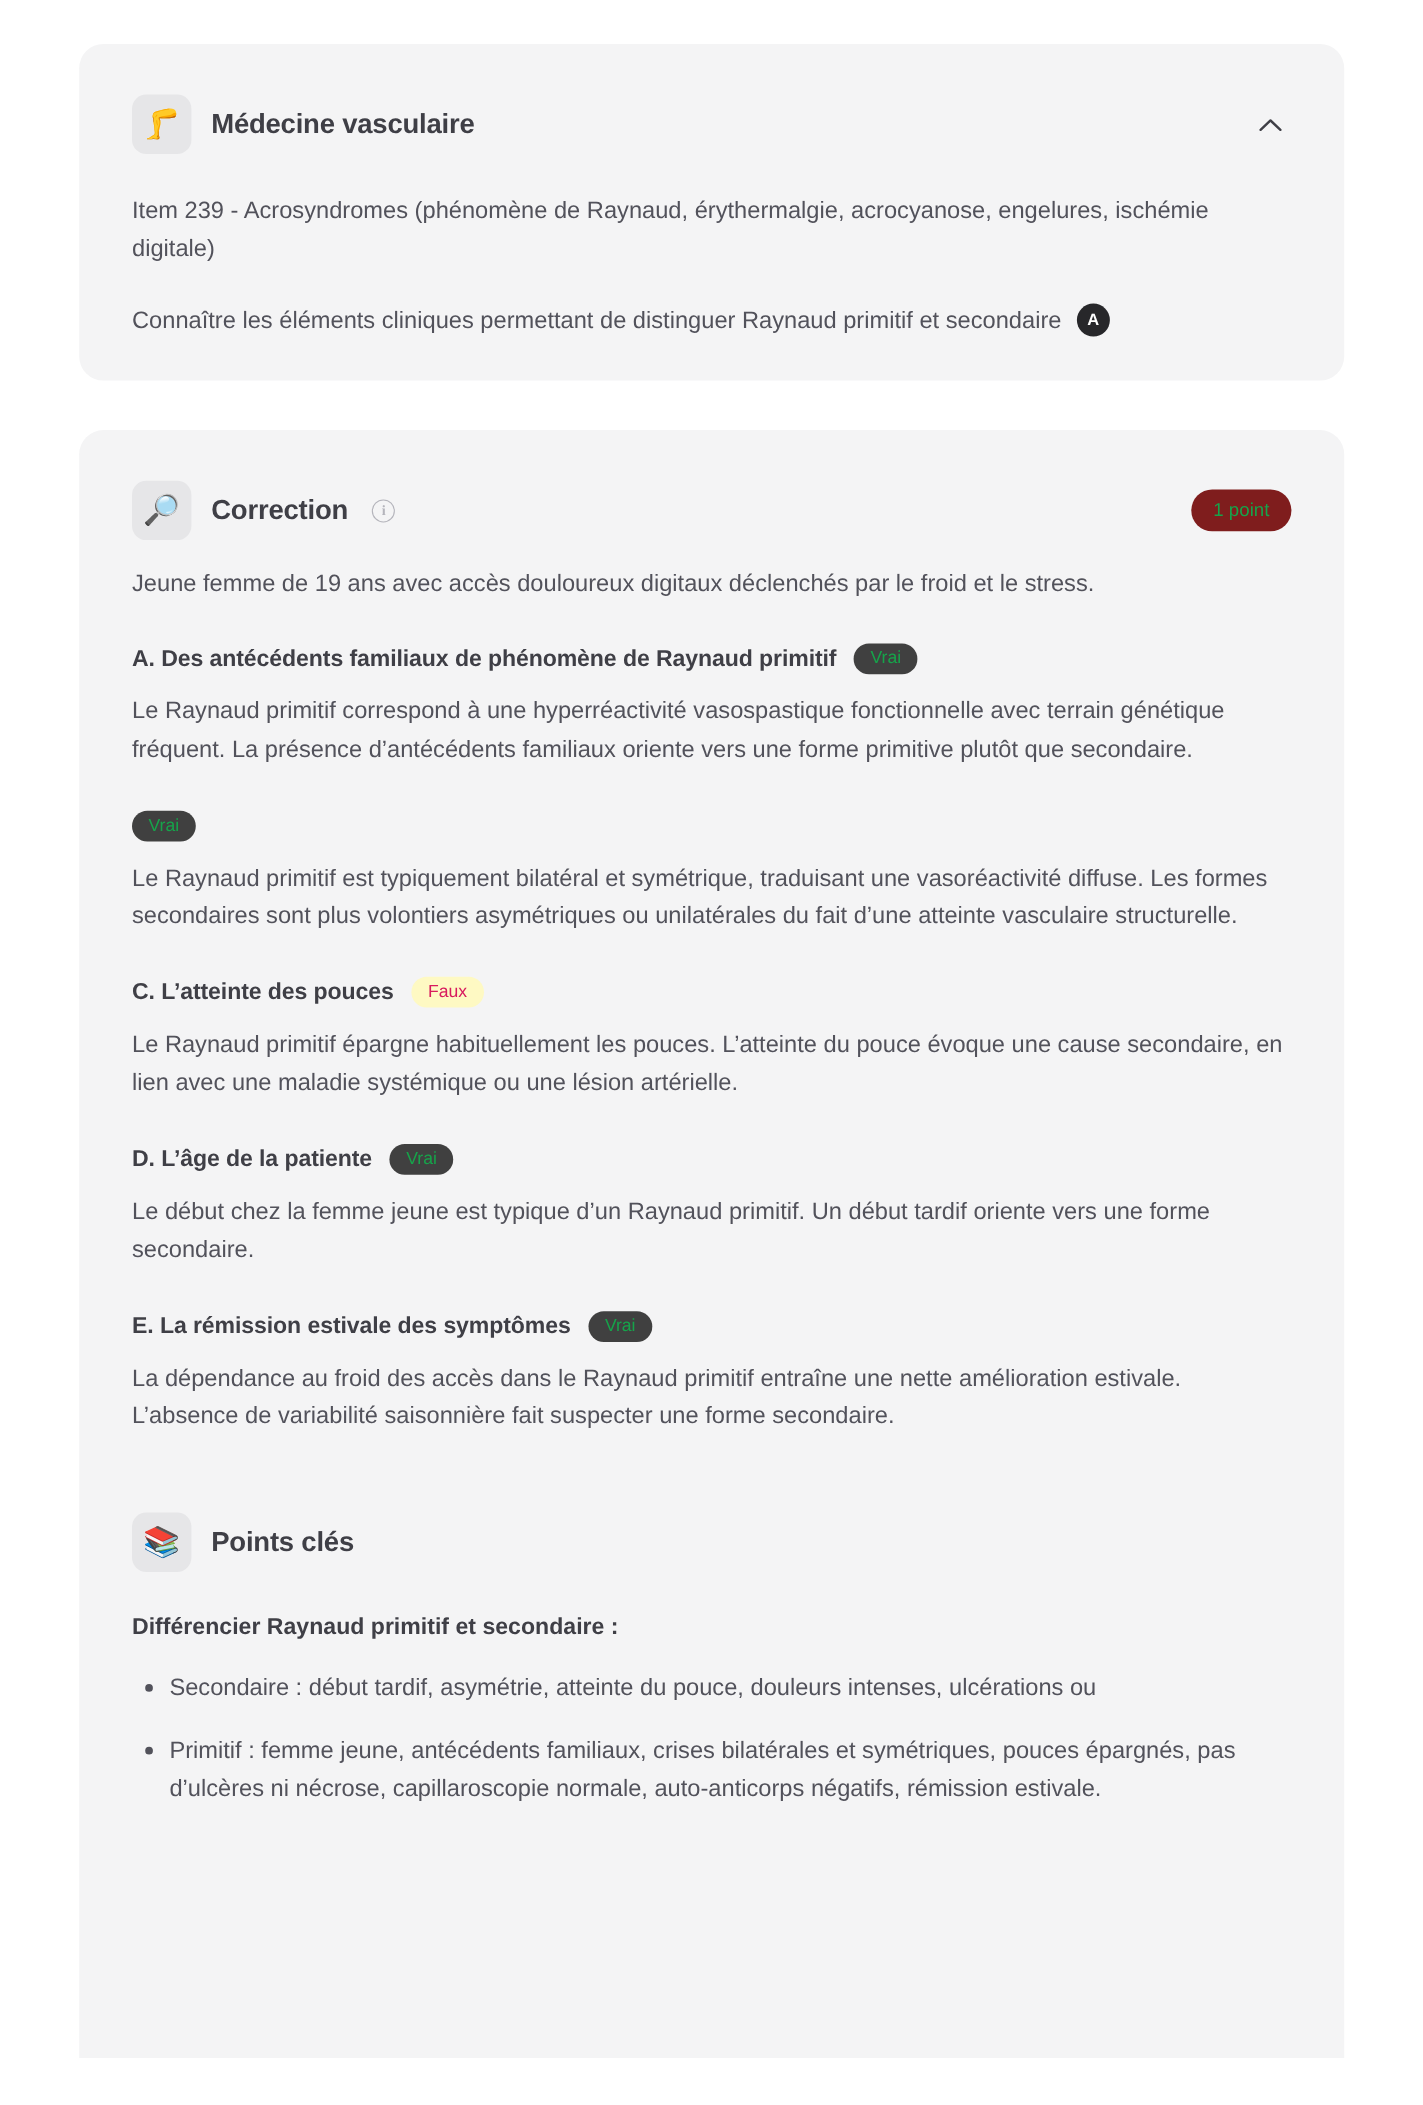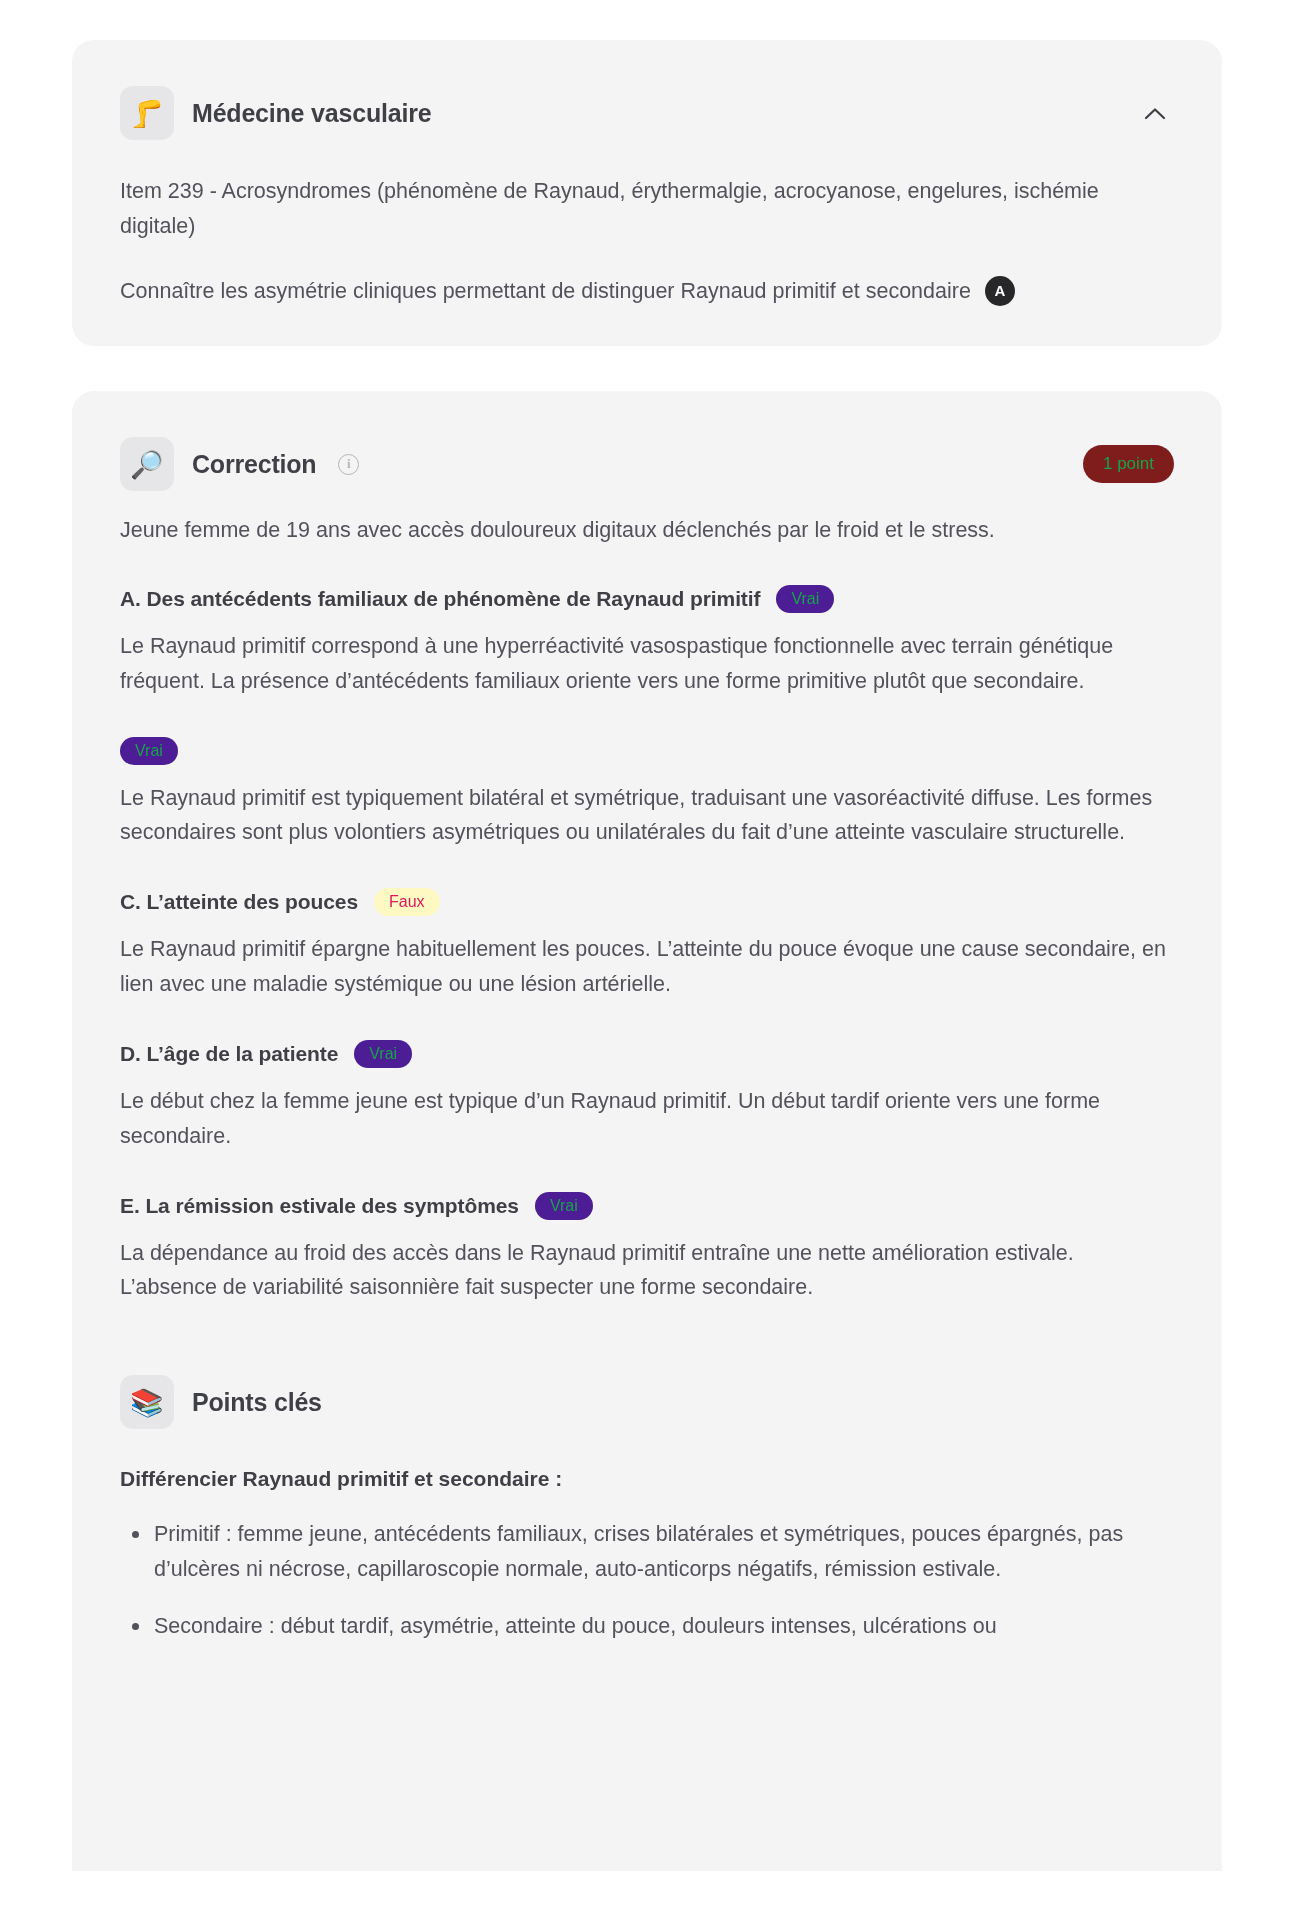--- a/index.html
+++ b/index.html
@@ -174,21 +174,21 @@
   }
   .verdict {
     font-size: 16px;
     font-weight: 400;
     border-radius: 999px;
     padding: 6px 15px;
     white-space: nowrap;
     line-height: 1;
   }
   .verdict--vrai {
-    background: #4c1d95;
+    background: #404040;
     color: #16a34a;
   }
   .verdict--faux {
     background: #fef9c3;
     color: #d81b5e;
   }
   .answer-body {
     margin-top: 16px;
     font-size: 21.5px;
     line-height: 1.62;
@@ -246,21 +246,21 @@
           <svg width="22" height="13" viewBox="0 0 22 13" fill="none" aria-hidden="true">
             <path d="M2 11 L11 2.5 L20 11" stroke="#3f3f46" stroke-width="2.2" stroke-linecap="round" stroke-linejoin="round"></path>
           </svg>
         </span>
       </button>
     </div>
 
     <p class="topic-item">Item 239 - Acrosyndromes (phénomène de Raynaud, érythermalgie, acrocyanose, engelures, ischémie digitale)</p>
 
     <div class="topic-objective">
-      <span>Connaître les asymétrie cliniques permettant de distinguer Raynaud primitif et secondaire</span>
+      <span>Connaître les éléments cliniques permettant de distinguer Raynaud primitif et secondaire</span>
       <span class="rank-badge">A</span>
     </div>
   </section>
 
   <section class="card card--correction">
 
     <div class="head-row">
       <div class="head-left">
         <span class="emoji-tile">🔎</span>
         <span class="section-title">Correction</span>
@@ -316,19 +316,19 @@
 
     <div class="keypoints">
       <div class="section-head">
         <span class="emoji-tile">📚</span>
         <span class="section-title">Points clés</span>
       </div>
 
       <p class="keypoints-lead">Différencier Raynaud primitif et secondaire :</p>
 
       <ul class="keypoints-list">
+        <li>Secondaire : début tardif, asymétrie, atteinte du pouce, douleurs intenses, ulcérations ou</li>
         <li>Primitif : femme jeune, antécédents familiaux, crises bilatérales et symétriques, pouces épargnés, pas d’ulcères ni nécrose, capillaroscopie normale, auto-anticorps négatifs, rémission estivale.</li>
-        <li>Secondaire : début tardif, asymétrie, atteinte du pouce, douleurs intenses, ulcérations ou</li>
       </ul>
     </div>
 
   </section>
 </div>
 
 </body></html>

